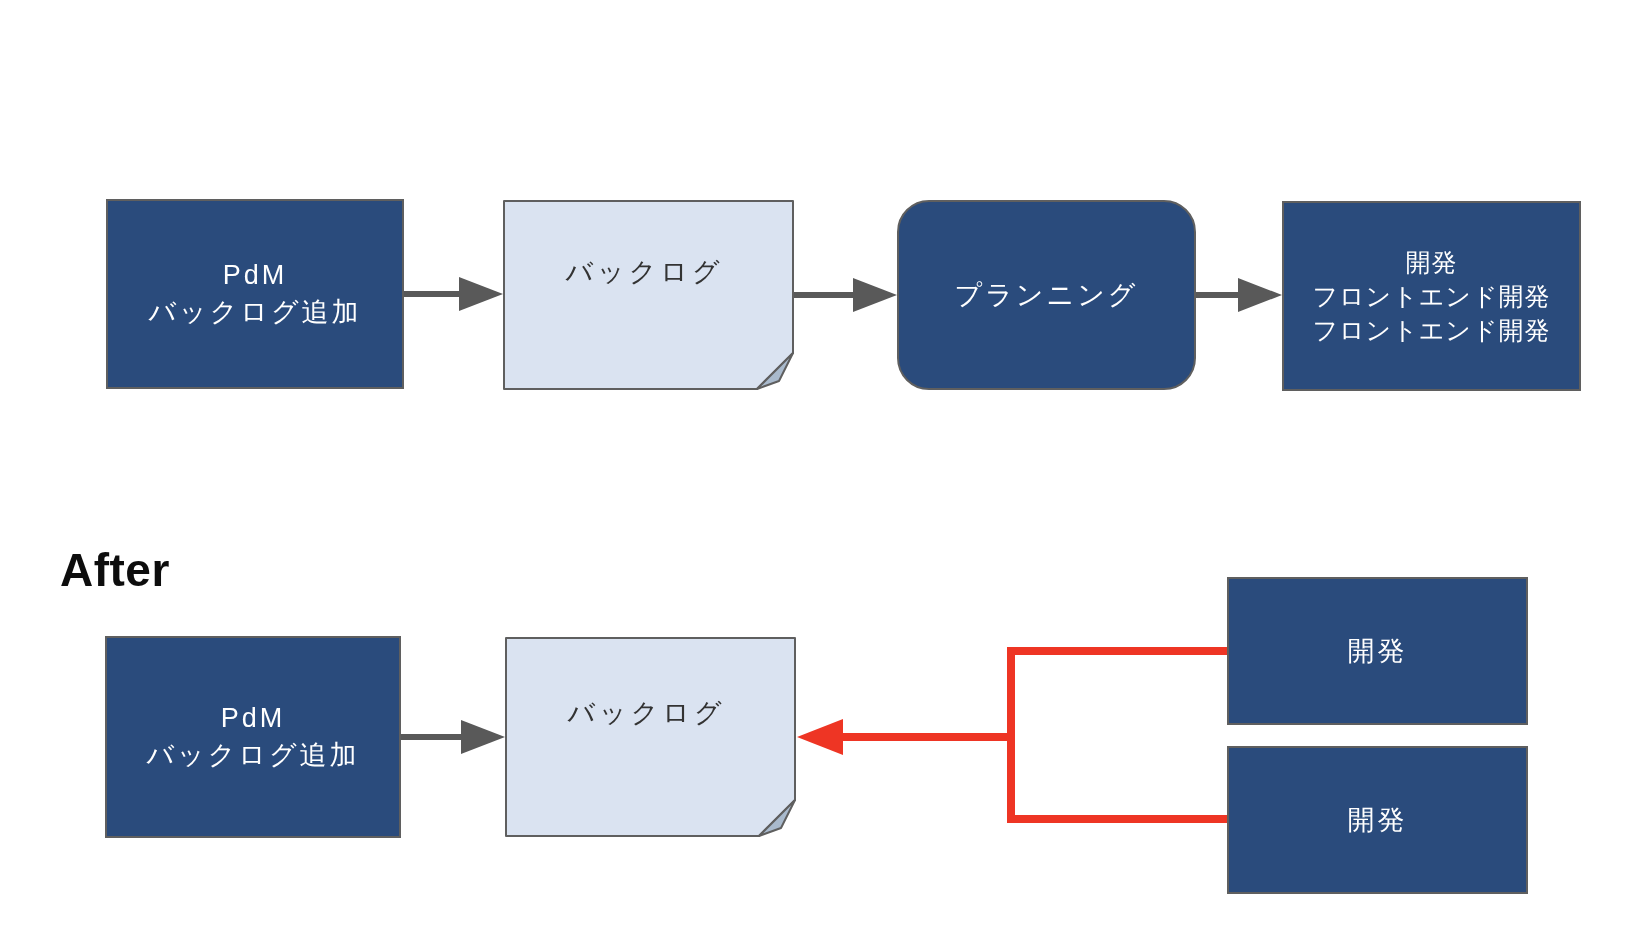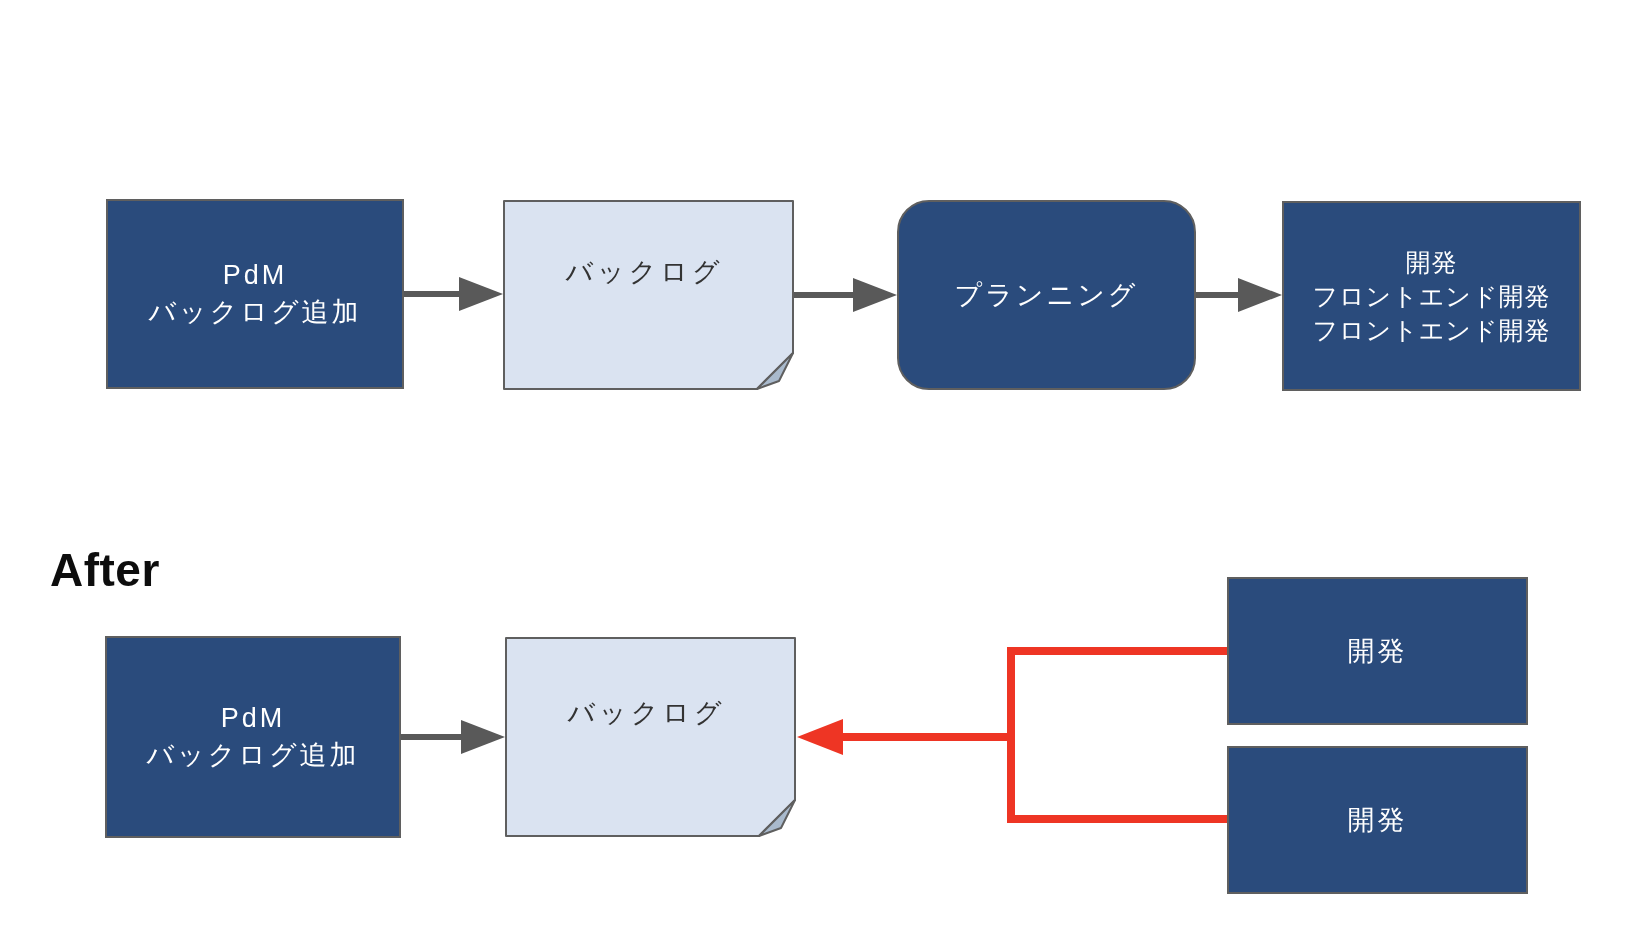--- a/index.html
+++ b/index.html
@@ -100,21 +100,21 @@
     <line x1="0" y1="20" x2="46" y2="20" stroke="#595959" stroke-width="6"></line>
     <polygon points="86,20 42,3 42,37" fill="#595959"></polygon>
   </svg>
 
   <div class="node" style="left:1282px; top:201px; width:299px; height:190px;">
     <span class="line small">開発</span>
     <span class="line small">フロントエンド開発</span>
     <span class="line small">フロントエンド開発</span>
   </div>
 
-  <div class="heading" style="left:50px; top:543px;">After</div>
+  <div class="heading" style="left:60px; top:543px;">After</div>
 
   <svg class="connector-svg" style="left:790px; top:630px;" width="445" height="210" viewBox="790 630 445 210">
     <path d="M1230,651 H1011 V819 H1230" fill="none" stroke="#ee3524" stroke-width="8"></path>
     <path d="M1011,737 H842" fill="none" stroke="#ee3524" stroke-width="8"></path>
     <polygon points="797,737 843,719 843,755" fill="#ee3524"></polygon>
   </svg>
 
   <div class="node" style="left:105px; top:636px; width:296px; height:202px;">
     <span class="line">PdM</span>
     <span class="line">バックログ追加</span>

